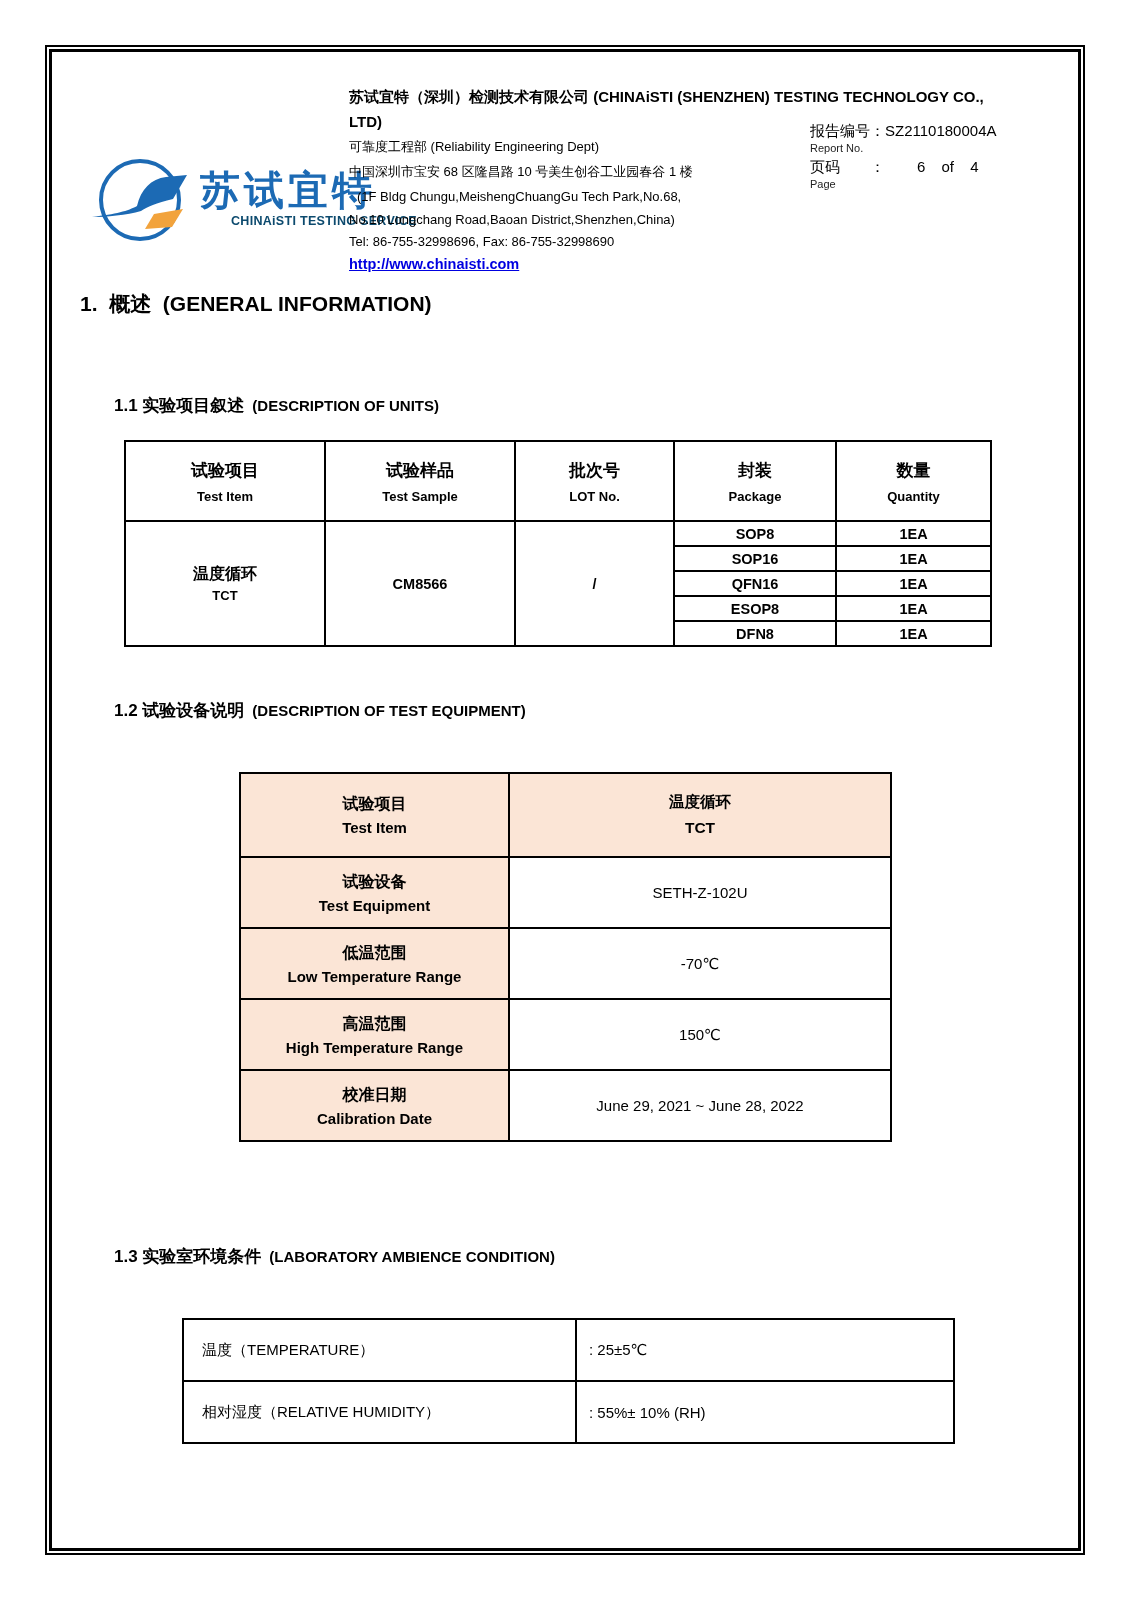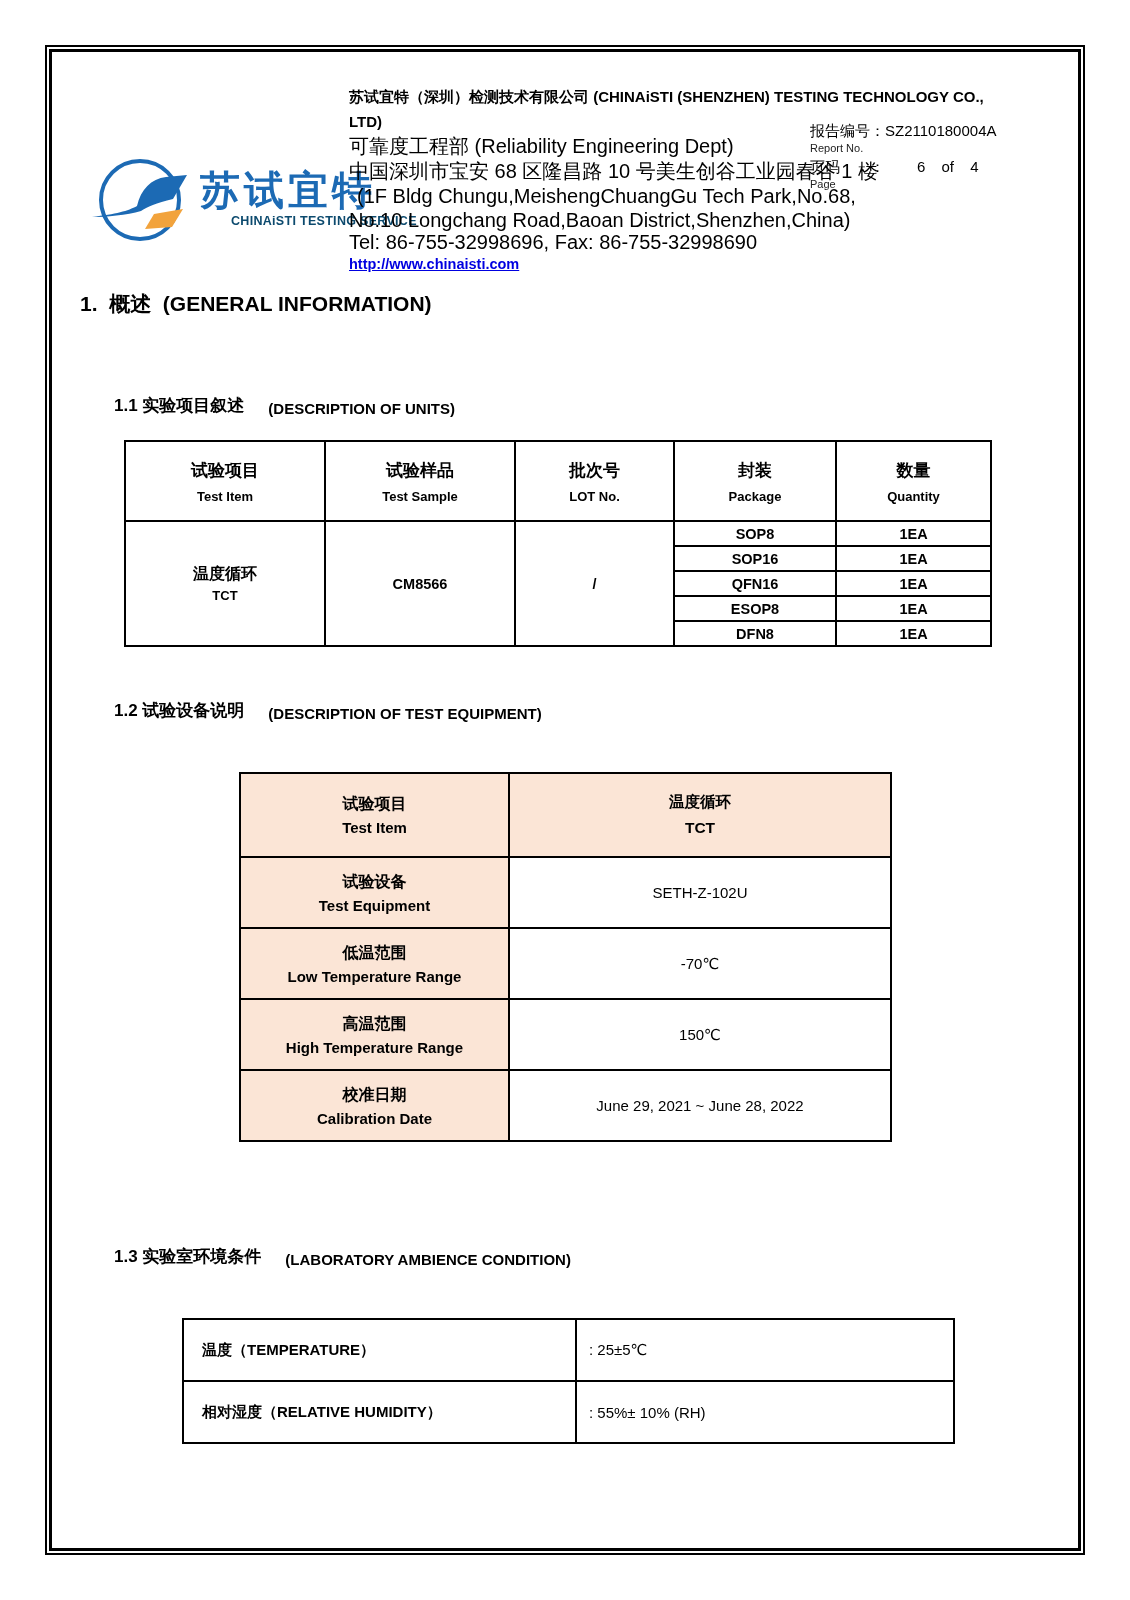--- a/index.html
+++ b/index.html
@@ -15,36 +15,36 @@
 
   
   .logo-block { left:38px; top:96px; display:flex; align-items:center; }
   .logo-mark { width:100px; height:100px; }
   .logo-text { margin-left:10px; }
   .logo-cn { font-size:40px; font-weight:700; color:#1c6ab4; letter-spacing:4px; line-height:1.05; }
   .logo-tag { font-size:12.5px; font-weight:700; color:#0c4a6e; letter-spacing:0.3px; margin-top:3px;margin-left:31px; }
 
   
   .company { left:297px; top:32px; width:700px; }
-  .company .l { line-height:25px; font-size:20px; }
+  .company .l { line-height:25px; font-size:13px; }
   .company .b { font-weight:700; font-size:15px; }
   .company .indent { padding-left:8px; }
   .company .tel { line-height:22px; }
   .url { color:#0000e0; font-weight:700; text-decoration:underline; font-size:14.5px; line-height:22px; display:inline-block; }
 
   
   .report-info { left:758px; top:53px; width:250px; font-size:15px;margin-top:17px; }
   .report-info .row { display:flex; align-items:baseline; }
   .report-info .sub { font-size:11px; color:#222; margin:1px 0 4px 0; }
   .report-info .colon { margin-left:30px; }
   .report-info .pgval { margin-left:32px; word-spacing:12px; }
 
   
   .h1 { left:28px; top:238px; font-size:21px; font-weight:700; white-space:pre; }
-  .h2 { display:flex; align-items:flex-end; white-space:pre;gap:16px; }
+  .h2 { display:flex; align-items:center; white-space:pre; }
   .h2 .cn { font-size:17px; font-weight:700; }
   .h2 .en { font-size:15px; font-weight:700; margin-left:8px; }
   .h2-1 { left:62px; top:342px; }
   .h2-2 { left:62px; top:647px; }
   .h2-3 { left:62px; top:1193px; }
 
   
   .t1 { left:72px; top:388px; }
   table { border-collapse:collapse; table-layout:fixed; }
   .t1 table { width:866px; }
@@ -65,21 +65,21 @@
   .t2 tr.first td, .t2 tr.first th { height:84px; }
   .t2 .lab-cn { font-size:16px; font-weight:700; }
   .t2 .lab-en { font-size:15px; font-weight:700; margin-top:4px; }
   .t2 td.val { font-size:15px; white-space:pre-line; }
   .t2 tr.first td.val { background:#fbe5d6; font-weight:700; font-size:15.5px; line-height:1.65; }
 
   
   .t3 { left:130px; top:1266px; }
   .t3 table { width:773px; }
   .t3 td { border:2px solid #000; height:62px; font-size:15px; vertical-align:middle; }
-  .t3 td.lab { width:393px; padding-left:18px;font-weight:bold; }
+  .t3 td.lab { width:393px; padding-left:18px; }
   .t3 td.val { padding-left:12px; }
 </style>
 </head>
 <body>
 
 <div class="frame">
   <div class="frame-inner">
 
     <div class="abs logo-block">
       <svg class="logo-mark" viewBox="0 0 100 100">

